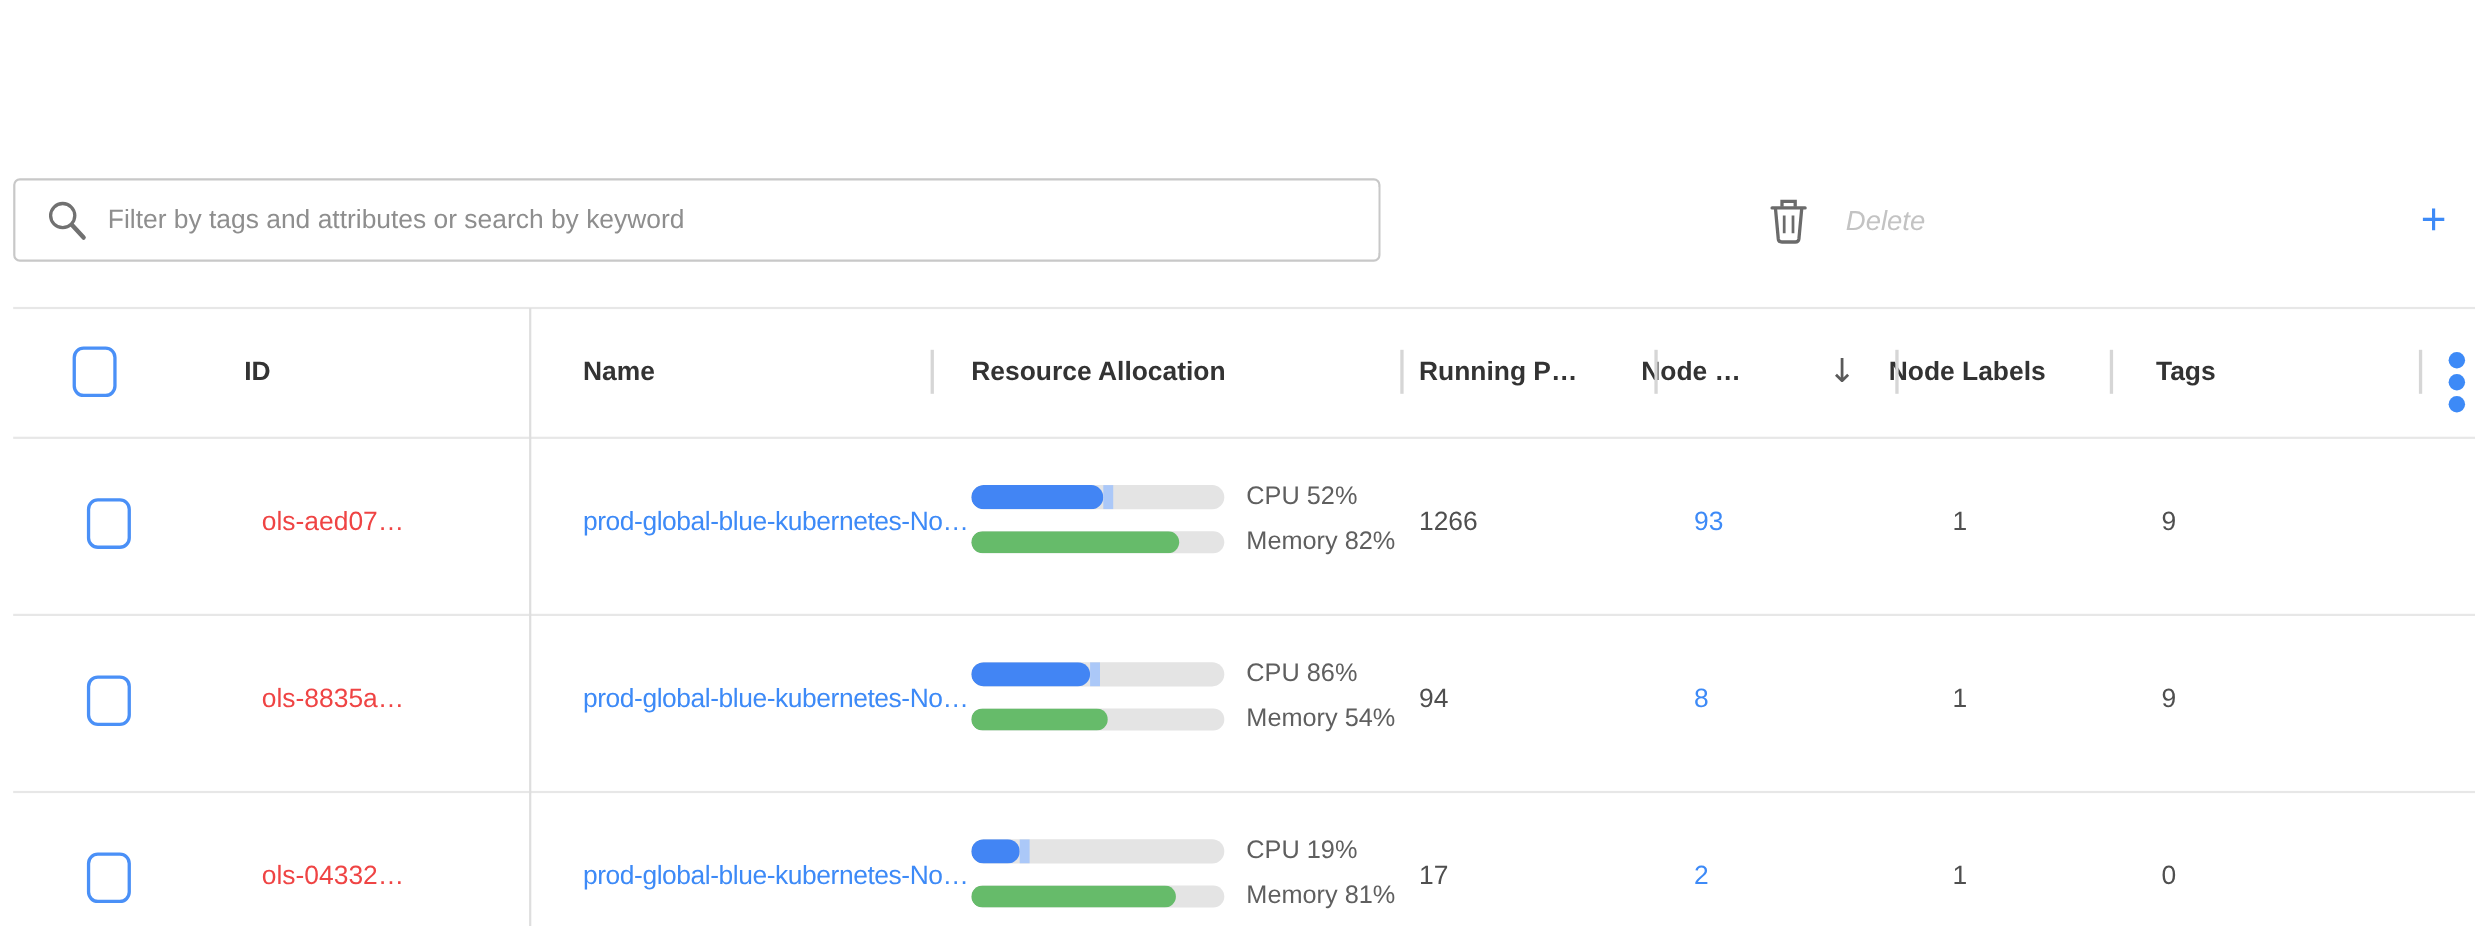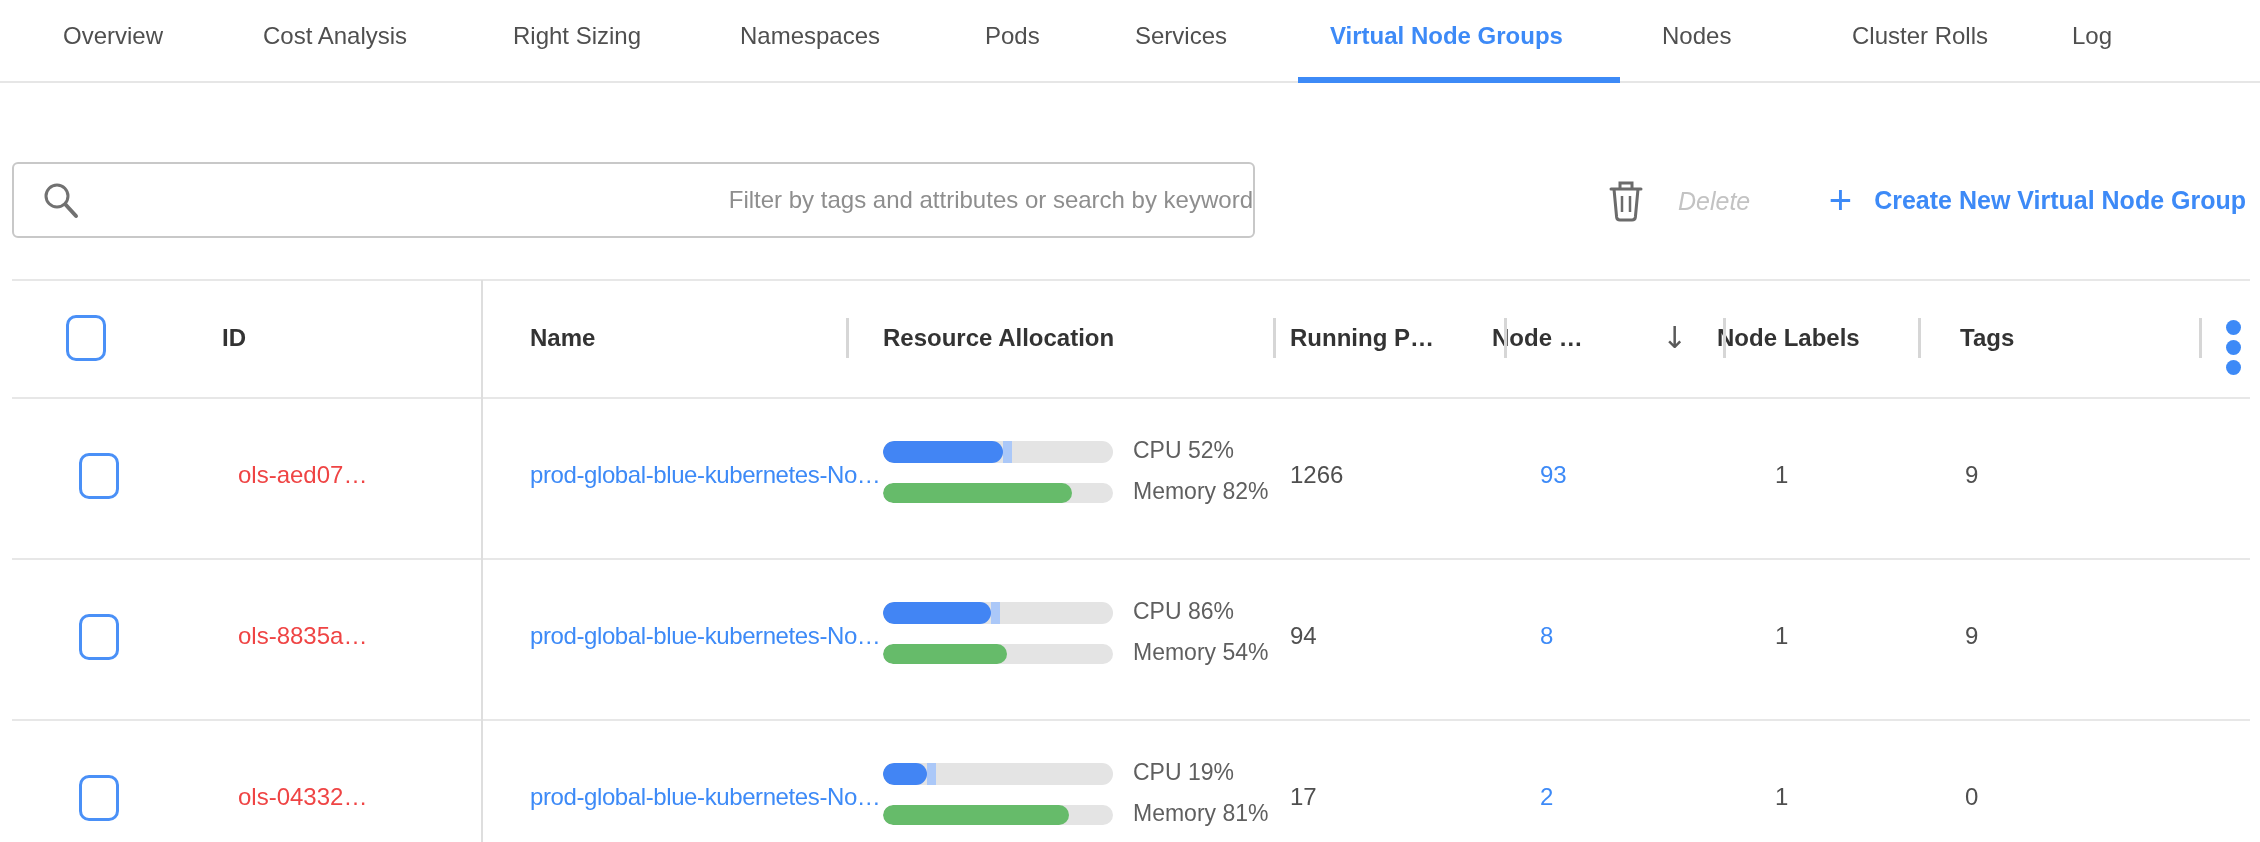--- a/index.html
+++ b/index.html
@@ -14,21 +14,21 @@
          white-space:nowrap; }
   .tab.active { color:#3d8af7; font-weight:bold; }
   .tab-underline { position:absolute; top:77px; height:6px; background:#3d8af7; }
 
   
   .search-box { position:absolute; left:12px; top:162px; width:1243px; height:76px;
                 border:2px solid #c8c8c8; border-radius:6px; background:#fff;
                 display:flex; align-items:center; }
   .search-box svg { margin-left:28px; flex:0 0 auto; }
   .search-box input { border:none; outline:none; flex:1; height:60px; margin-left:18px;
-                      font-size:24px; color:#14532d; font-family:"Liberation Sans",sans-serif;text-align:right; }
+                      font-size:24px; color:#14532d; font-family:"Liberation Sans",sans-serif; }
   .search-box input::placeholder { color:#8e8e8e; }
 
   .delete-btn { position:absolute; left:1608px; top:178px; height:46px;
                 display:flex; align-items:center; cursor:default; }
   .delete-btn .lbl { margin-left:34px; font-size:25px; color:#c3c3c3;font-style:italic; }
 
   .create-btn { position:absolute; right:14px; top:176px; height:48px;
                 display:flex; align-items:center; cursor:pointer; color:#3d8af7; }
   .create-btn .plus { font-size:40px; line-height:40px; font-weight:400; margin-right:22px; }
   .create-btn .lbl { font-size:25px; font-weight:bold; }
@@ -77,33 +77,20 @@
 
   .bar-lbl { position:absolute; left:1133px; font-size:23px; color:#5f5f5f; white-space:nowrap; }
   .bar-lbl.cpu { top:40px; }
   .bar-lbl.mem { top:81px; }
 </style>
 </head>
 <body>
 
 <div id="app">
 
-  <div class="nav">
-    <span class="tab" style="left:63px">Overview</span>
-    <span class="tab" style="left:263px">Cost Analysis</span>
-    <span class="tab" style="left:513px">Right Sizing</span>
-    <span class="tab" style="left:740px">Namespaces</span>
-    <span class="tab" style="left:985px">Pods</span>
-    <span class="tab" style="left:1135px">Services</span>
-    <span class="tab active" style="left:1330px">Virtual Node Groups</span>
-    <span class="tab" style="left:1662px">Nodes</span>
-    <span class="tab" style="left:1852px">Cluster Rolls</span>
-    <span class="tab" style="left:2072px">Log</span>
-    <div class="tab-underline" style="left:1298px; width:322px"></div>
-  </div>
 
   <div class="search-box">
     <svg width="38" height="38" viewBox="0 0 38 38">
       <circle cx="15" cy="15" r="11" fill="none" stroke="#717171" stroke-width="3"></circle>
       <line x1="23.5" y1="23.5" x2="34" y2="35" stroke="#717171" stroke-width="4" stroke-linecap="round"></line>
     </svg>
     <input type="text" placeholder="Filter by tags and attributes or search by keyword" style="">
   </div>
 
   <div class="delete-btn">
@@ -111,21 +98,20 @@
       <path d="M3 10 h30" fill="none" stroke="#6b6b6b" stroke-width="3" stroke-linecap="round"></path>
       <path d="M12 9 V4 h12 v5" fill="none" stroke="#6b6b6b" stroke-width="3"></path>
       <path d="M6 10 l2.6 28 a3.4 3.4 0 0 0 3.4 3 h12 a3.4 3.4 0 0 0 3.4 -3 L30 10" fill="none" stroke="#6b6b6b" stroke-width="3"></path>
       <path d="M14 17 v16 M22 17 v16" fill="none" stroke="#6b6b6b" stroke-width="2.5"></path>
     </svg>
     <span class="lbl">Delete</span>
   </div>
 
   <div class="create-btn">
     <span class="plus">+</span>
-    <span class="lbl">Create New Virtual Node Group</span>
   </div>
 
   <div class="hline" style="top:279px"></div>
   <div class="hline" style="top:397px"></div>
   <div class="hline" style="top:558px"></div>
   <div class="hline" style="top:719px"></div>
   <div class="vline-long"></div>
 
   <span class="cbx hdr"></span>
   <span class="hdr-cell" style="left:222px">ID</span>

